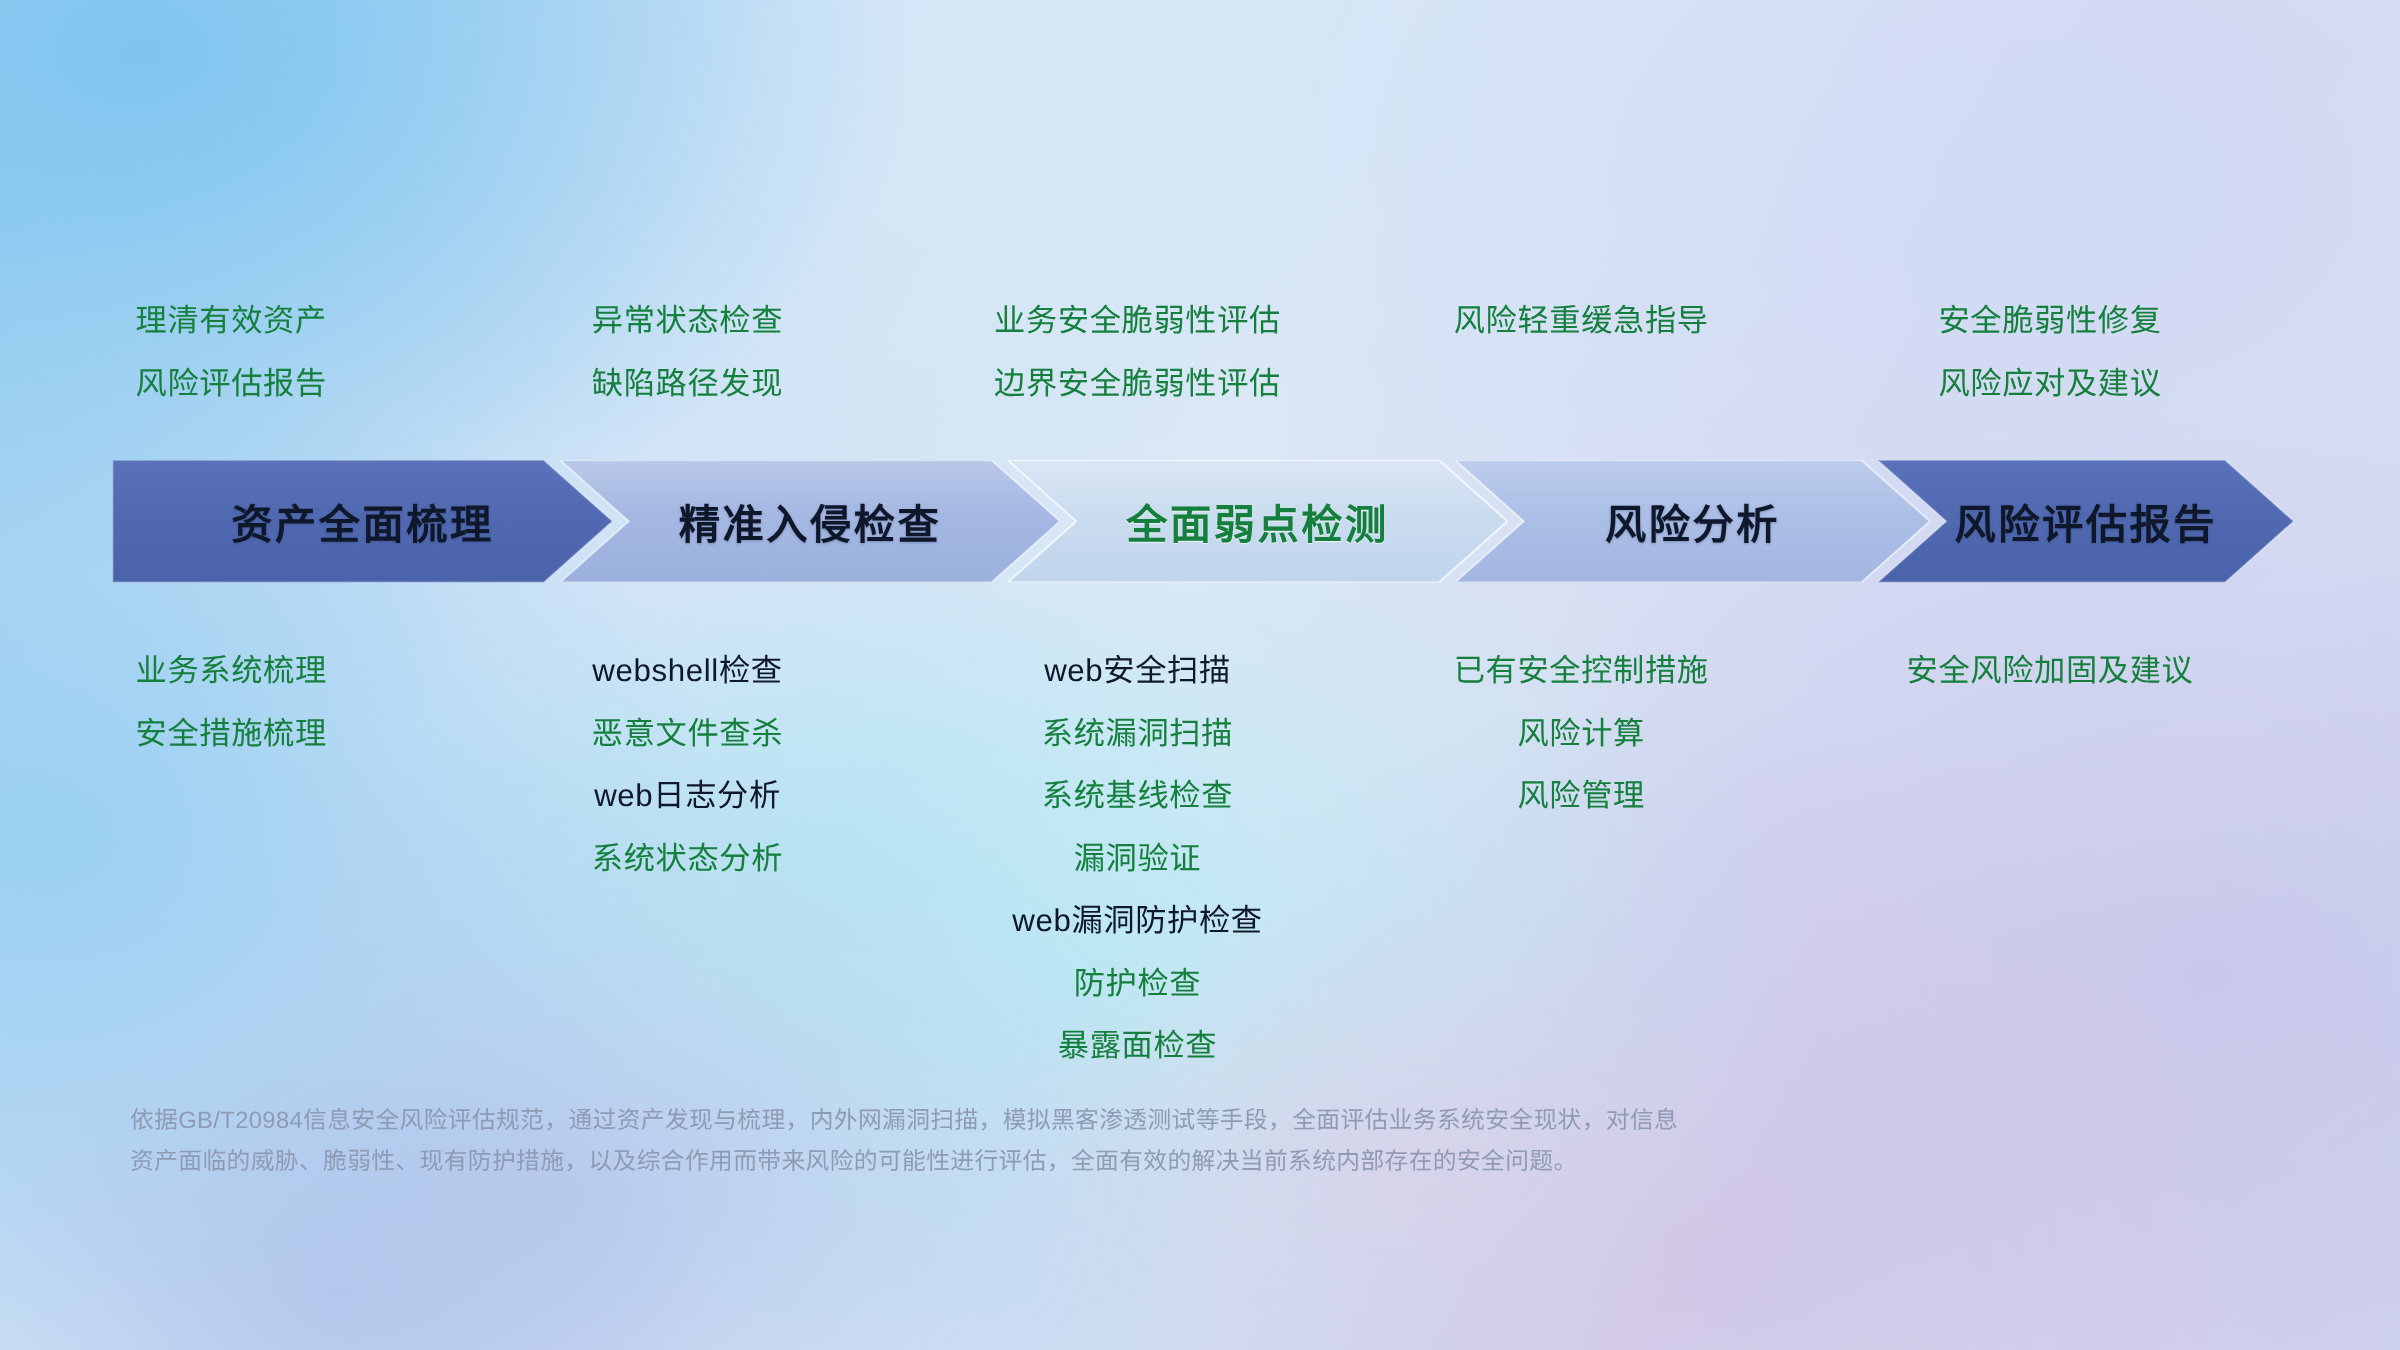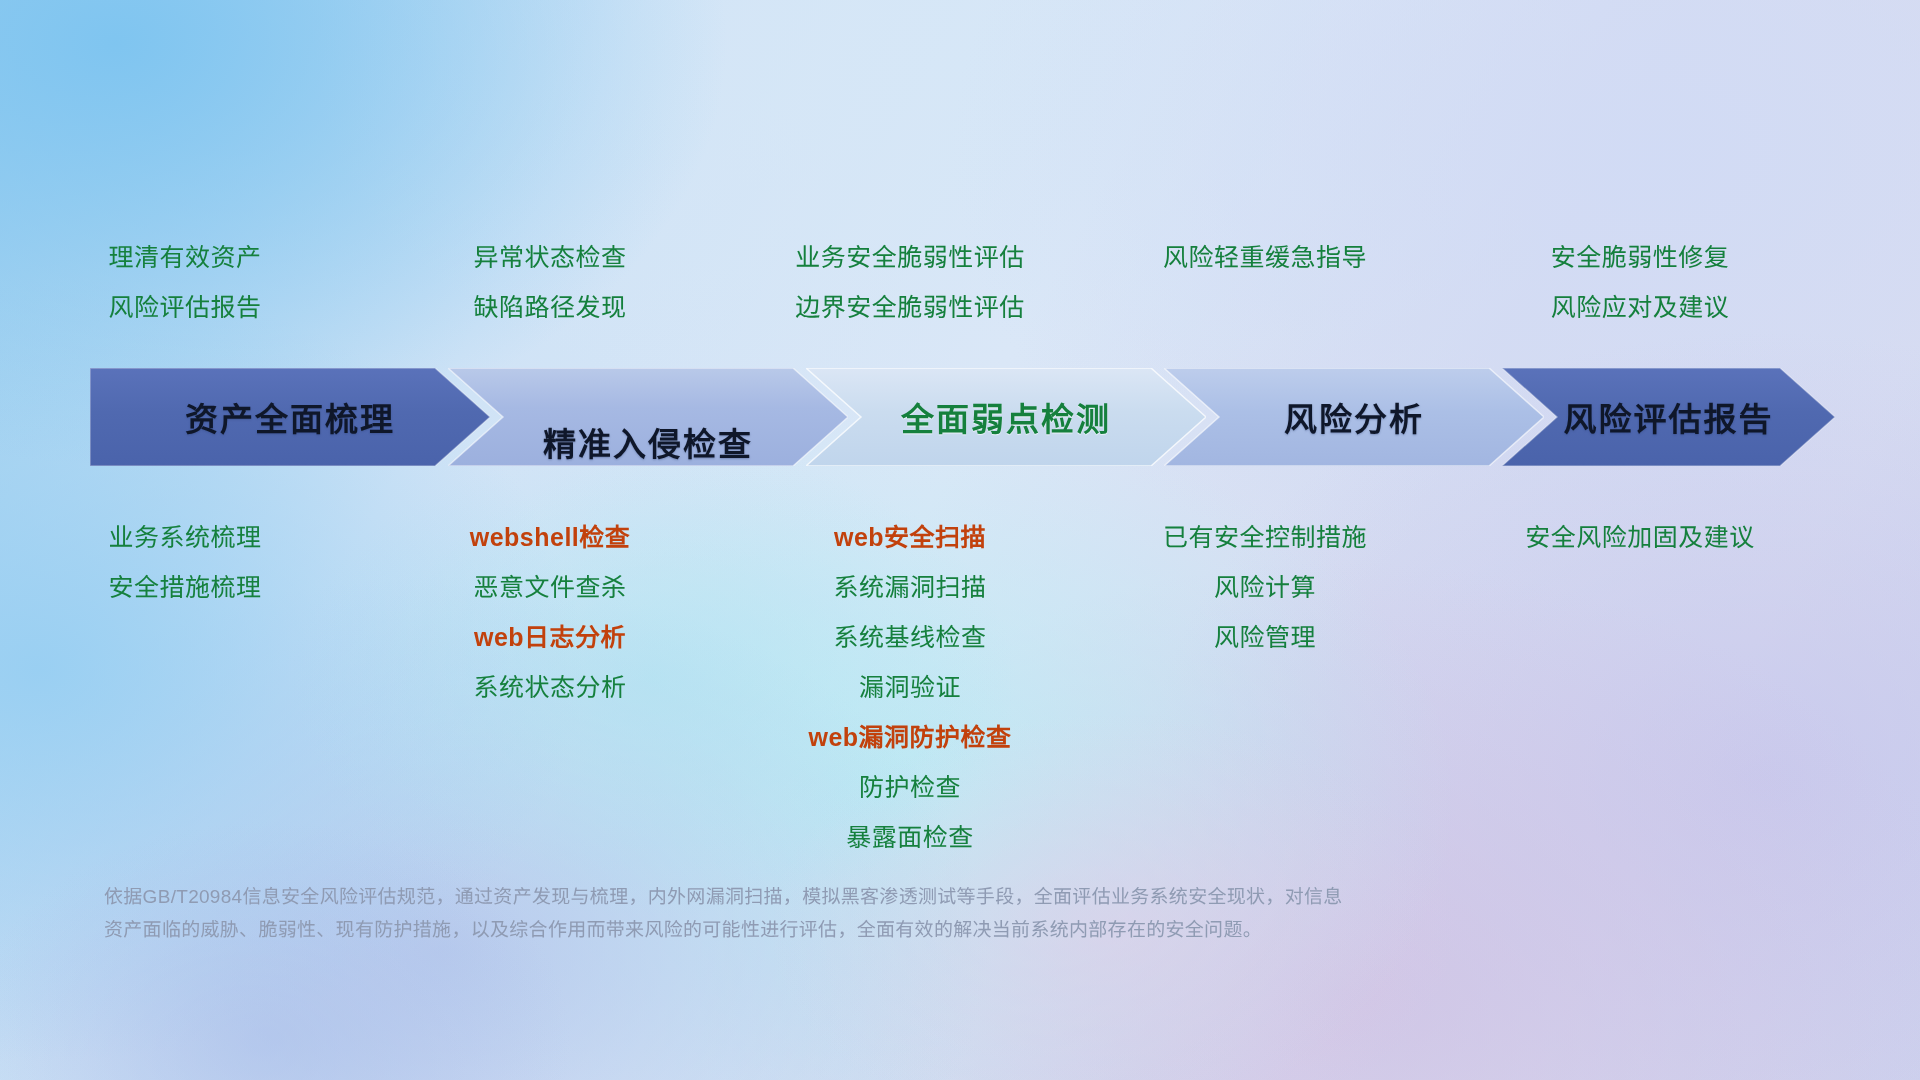--- a/index.html
+++ b/index.html
@@ -68,21 +68,21 @@
   #top-row   { top: 232px; }
   #lower-row { top: 512px; align-items: flex-start; }
 
   .item {
     color: #15803d;
     font-size: 25px;
     line-height: 50px;
     letter-spacing: 0.5px;
     white-space: nowrap;
   }
-  .item.em { font-weight: 700; color: #c2410c; }
+  .item.em { font-weight: 400; color: #0f172a; }
 
   
   #band {
     position: absolute;
     top: 368px;
     left: 90px;
     width: 1745px;
     height: 98px;
   }
   .chev {
@@ -159,21 +159,21 @@
             <stop offset="45%" stop-color="#5069b0"></stop>
             <stop offset="100%" stop-color="#4a63ab"></stop>
           </linearGradient>
         </defs>
         <polygon points="0,0 345,0 400,49 345,98 0,98" fill="url(#gDark1)"></polygon>
         <polygon points="0,0 345,0 400,49 345,98 0,98" fill="none" stroke="rgba(255,255,255,0.35)" stroke-width="1.5"></polygon>
       </svg>
       <span class="label light">资产全面梳理</span>
     </div>
 
-    <div class="chev" style="left:358px; width:400px;align-items:flex-end;">
+    <div class="chev" style="left:358px; width:400px;">
       <svg class="plate" viewBox="0 0 400 98" preserveAspectRatio="none">
         <defs>
           <linearGradient id="gMid2" x1="0" y1="0" x2="0" y2="1">
             <stop offset="0%" stop-color="#b9c9e9"></stop>
             <stop offset="40%" stop-color="#a6b9e3"></stop>
             <stop offset="100%" stop-color="#9cb0de"></stop>
           </linearGradient>
         </defs>
         <polygon points="0,0 345,0 400,49 345,98 0,98 55,49" fill="url(#gMid2)"></polygon>
         <polygon points="0,0 345,0 400,49 345,98 0,98 55,49" fill="none" stroke="rgba(255,255,255,0.55)" stroke-width="1.5"></polygon>

